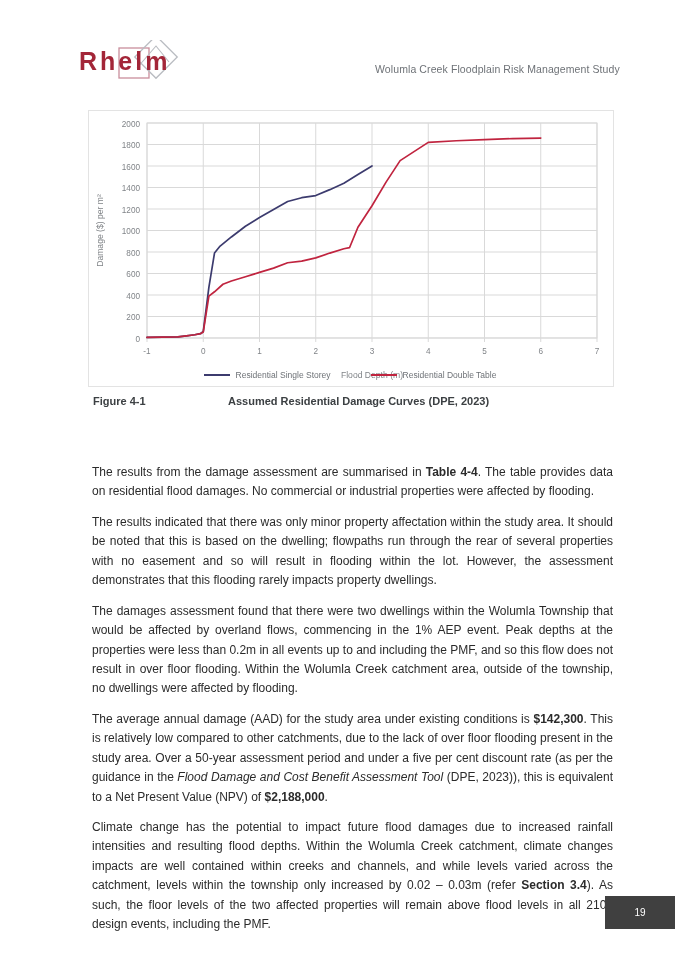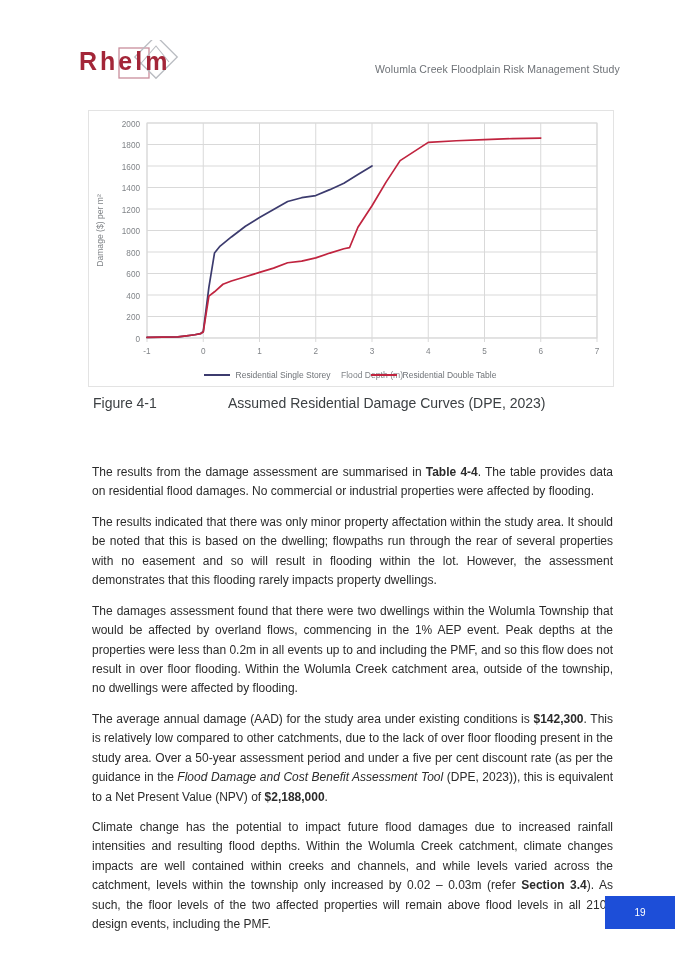--- a/index.html
+++ b/index.html
@@ -97,23 +97,23 @@
     font-size: 8.5px;
     color: #6e7277;
     white-space: nowrap;
   }
 
   .fig-caption {
     position: absolute;
     left: 93px;
     top: 395px;
     width: 520px;
-    font-size: 14px;
+    font-size: 11px;
     color: #3c4043;
-    font-weight: normal;
+    font-weight: bold;
   }
   .fig-caption .fc-num {
     display: inline-block;
     width: 135px;
   }
   .fig-caption .fc-title {
     display: inline-block;
   }
 
   
@@ -146,21 +146,21 @@
   p.para b { font-weight: bold; }
   p.para i { font-style: italic; }
 
   
   .page-num-box {
     position: absolute;
     left: 605px;
     top: 896px;
     width: 70px;
     height: 33px;
-    background: #1d4ed8;
+    background: #404040;
     color: #ffffff;
     font-size: 10px;
     display: flex;
     align-items: center;
     justify-content: center;
   }
 </style>
 </head>
 <body>
 

